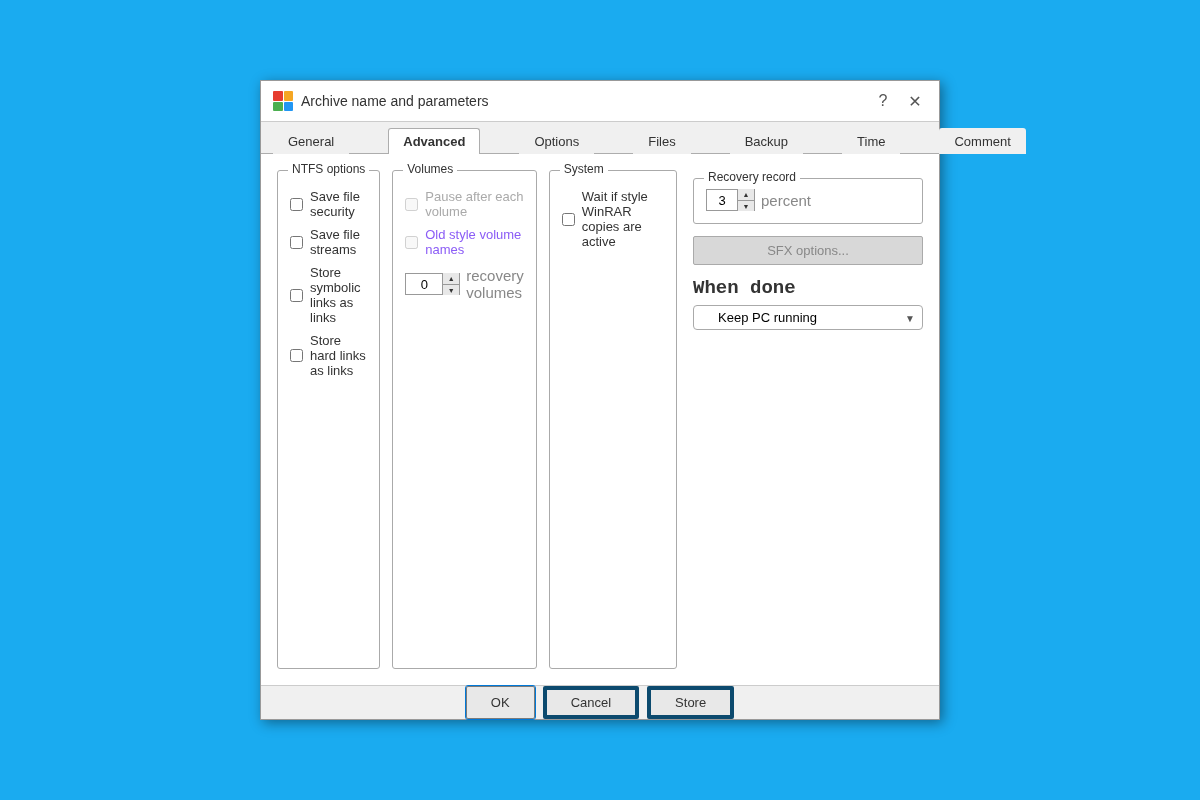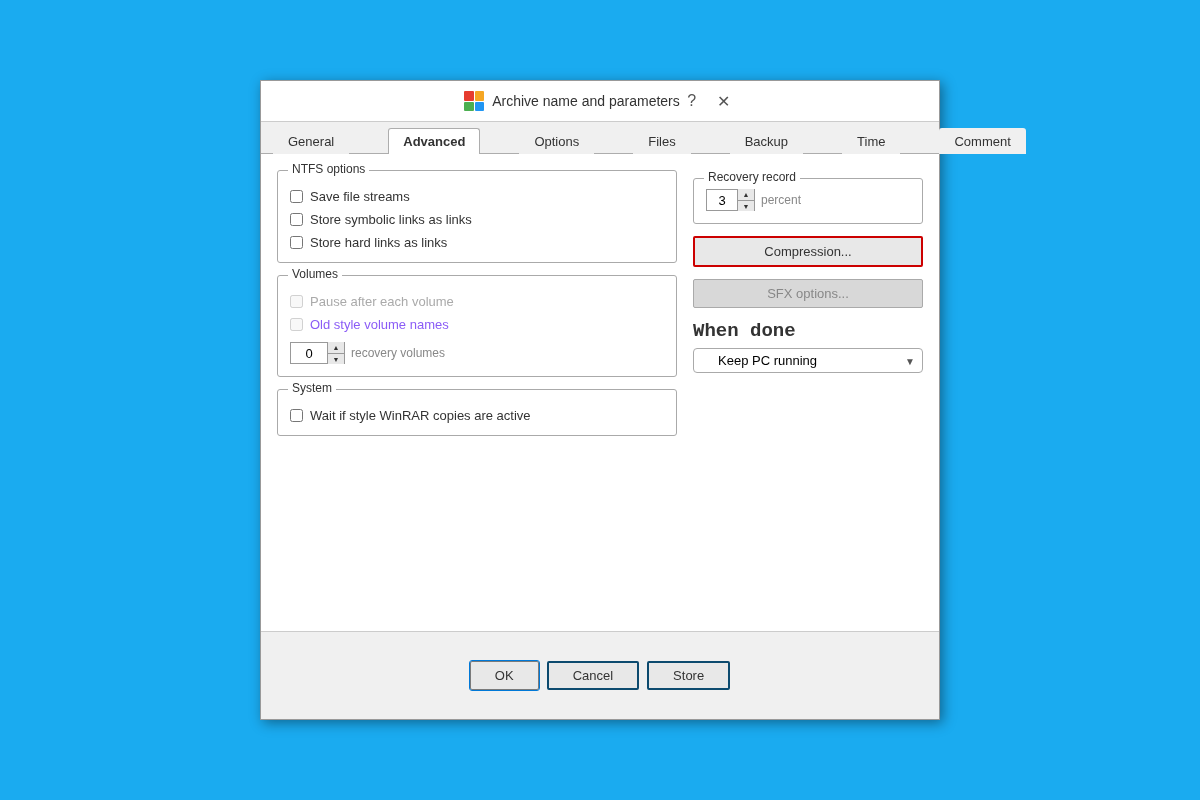--- a/index.html
+++ b/index.html
@@ -21,21 +21,21 @@
       min-height: 640px;
       display: flex;
       flex-direction: column;
     }
     .title-bar {
       background: #fff;
       border-bottom: 1px solid #ccc;
       padding: 8px 12px;
       display: flex;
       align-items: center;
-      justify-content: center;
+      justify-content: space-between;
     }
     .title-bar-left {
       display: flex;
       align-items: center;
       gap: 8px;
     }
     .app-icon {
       width: 20px;
       height: 20px;
       display: grid;
@@ -99,21 +99,20 @@
     .content {
       background: #fff;
       padding: 16px;
       flex: 1;
       display: flex;
       gap: 16px;
     }
     .left-col {
       flex: 1;
       display: flex;
-      flex-direction: column;
       gap: 12px;
     }
     .right-col {
       width: 230px;
       display: flex;
       flex-direction: column;
       gap: 12px;
     }
 
     .group-box {
@@ -184,21 +183,21 @@
       align-items: center;
       justify-content: center;
       font-size: 7px;
       color: #333;
       padding: 0;
     }
     .spin-btn + .spin-btn {
       border-top: 1px solid #999;
     }
     .spinner-label {
-      font-size: 12px;
+      font-size: 15px;
       color: #888;
     }
     .recovery-row {
       display: flex;
       align-items: center;
       gap: 6px;
     }
 
     .compression-btn {
       background: #e8e8e8;
@@ -253,29 +252,29 @@
       top: 50%;
       transform: translateY(-50%);
       font-size: 10px;
       color: #555;
       pointer-events: none;
     }
 
     .dialog-footer {
       background: #f0f0f0;
       border-top: 1px solid #ccc;
-      padding: 29px 16px;
+      padding: 0 16px;
       display: flex;
       justify-content: center;
       gap: 8px;
     }
     .footer-btn {
       padding: 5px 24px;
       font-size: 13px;
-      border: 2px solid #0c4a6e;
+      border: 4px solid #0c4a6e;
       background: #e8e8e8;
       cursor: pointer;
       border-radius: 2px;
       color: #333;
     }
     .footer-btn.primary {
       border: 1px solid #7a7a7a;
       outline: 1px solid #0078d7;
     }
   </style>
@@ -309,20 +308,24 @@
     <div class="tab">Time</div>
     <div class="tab">Comment</div>
   </div>
 
   <div class="content">
 
     <div class="left-col">
 
       <div class="group-box">
         <span class="group-label">NTFS options</span>
+        <div class="checkbox-row">
+          <input type="checkbox" style="">
+          <span class="checkbox-label">Save file security</span>
+        </div>
         <div class="checkbox-row">
           <input type="checkbox" style="">
           <span class="checkbox-label">Save file streams</span>
         </div>
         <div class="checkbox-row">
           <input type="checkbox" style="">
           <span class="checkbox-label">Store symbolic links as links</span>
         </div>
         <div class="checkbox-row">
           <input type="checkbox" style="">
@@ -371,21 +374,20 @@
             <input type="text" style="width: 30px;" value="3">
             <div class="spinner-buttons">
               <button class="spin-btn">▲</button>
               <button class="spin-btn">▼</button>
             </div>
           </div>
           <span class="spinner-label">percent</span>
         </div>
       </div>
 
-      <button class="compression-btn">Compression...</button>
 
       <button class="sfx-btn" disabled="">SFX options...</button>
 
       <div>
         <div class="when-done-label">When done</div>
         <div class="select-wrapper">
           <select class="when-done-select">
             <option>Keep PC running</option>
             <option>Sleep</option>
             <option>Hibernate</option>

